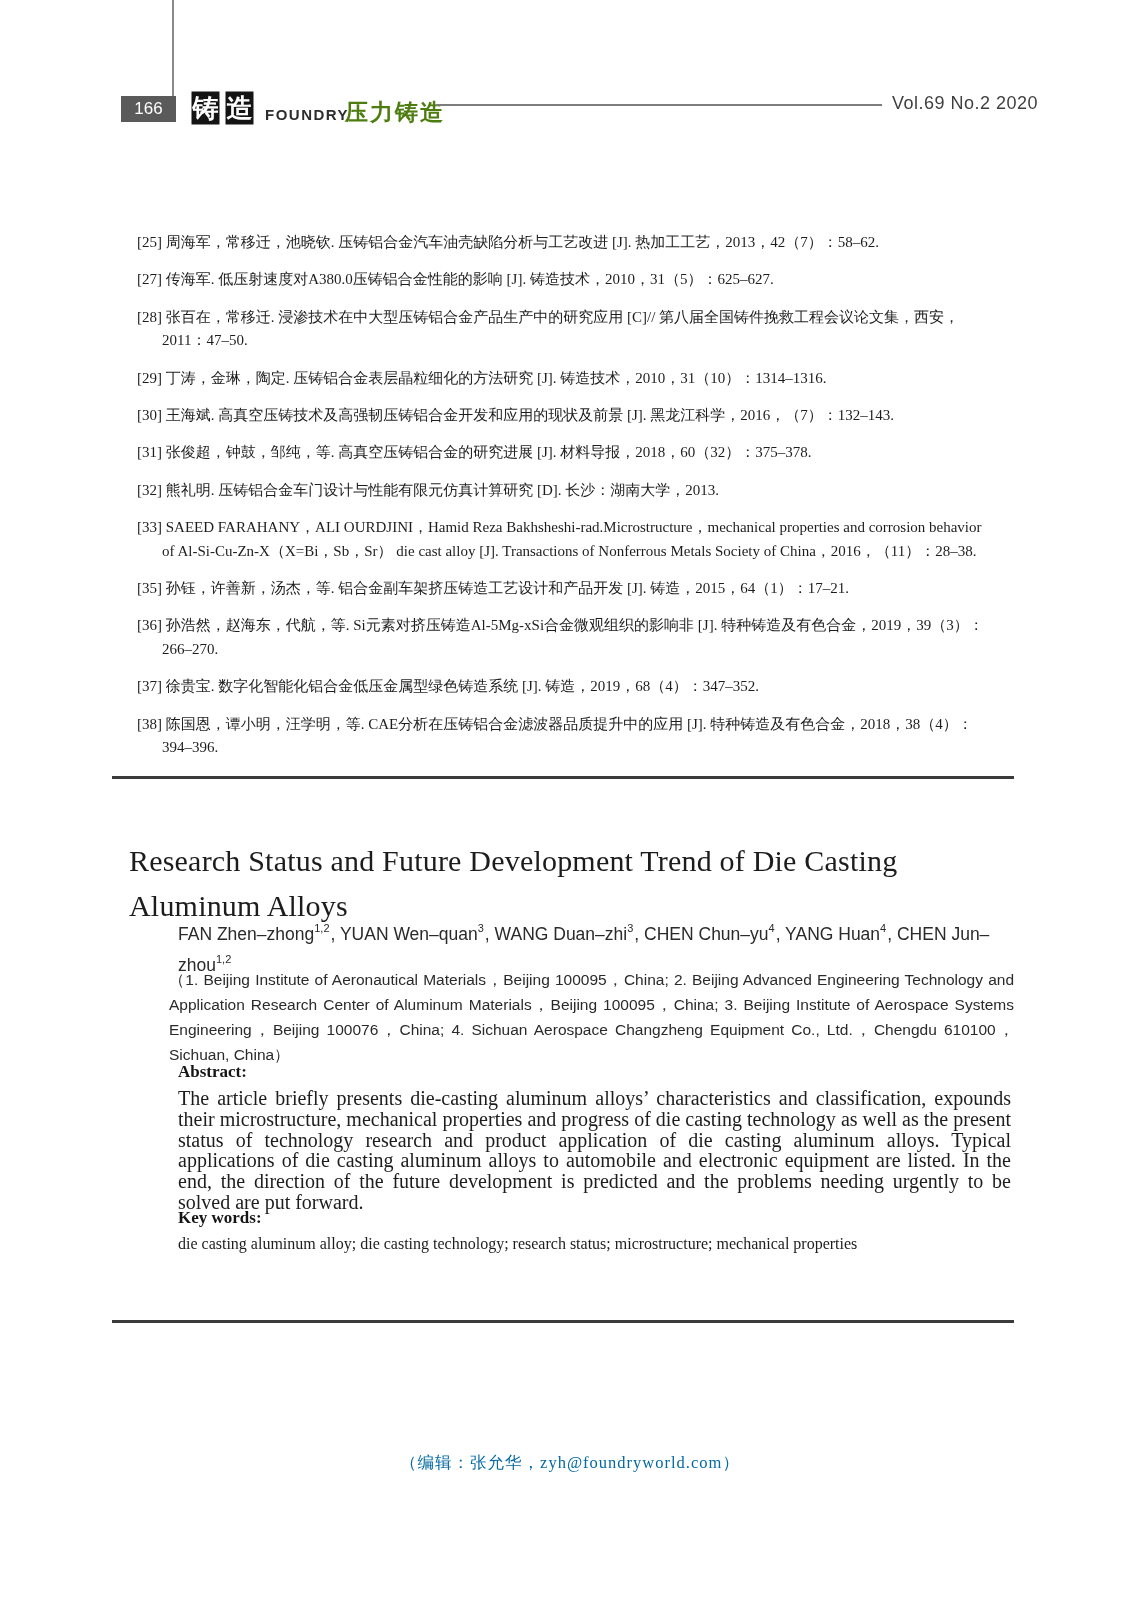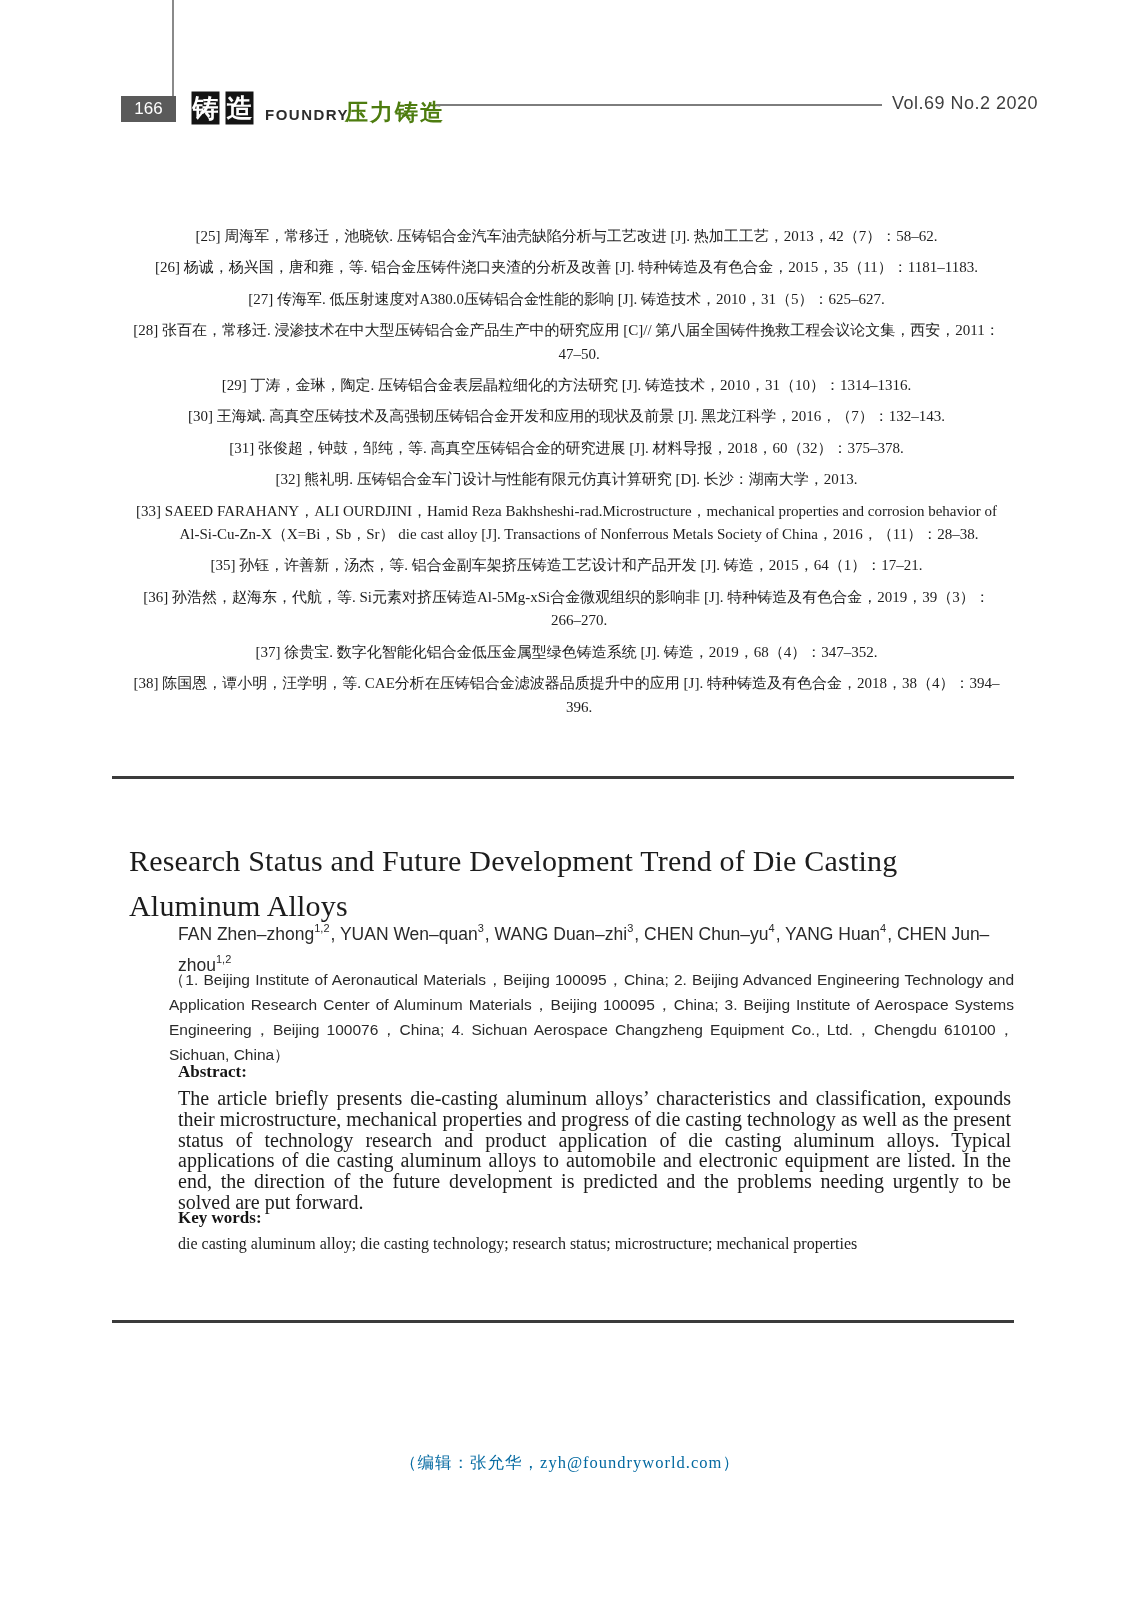--- a/index.html
+++ b/index.html
@@ -28,21 +28,21 @@
     position:absolute;left:345px;top:97px;font-size:23px;font-weight:600;
     letter-spacing:2px;color:#4d7c0f;font-family:"Liberation Sans",sans-serif;text-align:center;
   }
   .header-rule{position:absolute;left:436px;top:104px;width:446px;height:2px;background:#7d7d7d;}
   .issue{
     position:absolute;left:892px;top:93px;font-family:"Liberation Sans",sans-serif;
     font-size:18px;color:#3f3f3f;letter-spacing:0.5px;
   }
   
   .refs{position:absolute;left:123px;top:217px;width:887px;font-size:15px;line-height:23.4px;color:#1d1d1d;}
-  .refs p{margin:8px;padding-left:25px;text-indent:-25px;text-align:center;}
+  .refs p{margin:14px;padding-left:25px;text-indent:-25px;}
   
   .divider{position:absolute;left:112px;width:902px;height:3px;background:#3b3b3b;}
   .d1{top:776px;}
   .d2{top:1320px;}
   
   .title{
     position:absolute;left:117px;top:826px;width:905px;margin:12px;
     font-size:30px;font-weight:400;line-height:45px;color:#1c1c1c;letter-spacing:0.2px;
   }
   .authors{
@@ -78,21 +78,20 @@
       <span class="glyph">铸</span>
       <span class="glyph">造</span>
     </div>
   <div class="logo-en">FOUNDRY</div>
   <div class="section-cn">压力铸造</div>
   <div class="header-rule"></div>
   <div class="issue">Vol.69 No.2 2020</div>
 
   <div class="refs">
       <p><span>[25]</span><span> 周海军，常移迁，池晓钦. 压铸铝合金汽车油壳缺陷分析与工艺改进 [J]. 热加工工艺，2013，42（7）：58–62.</span></p>
-      <p><span>[26]</span><span> 杨诚，杨兴国，唐和雍，等. 铝合金压铸件浇口夹渣的分析及改善 [J]. 特种铸造及有色合金，2015，35（11）：1181–1183.</span></p>
       <p><span>[27]</span><span> 传海军. 低压射速度对A380.0压铸铝合金性能的影响 [J]. 铸造技术，2010，31（5）：625–627.</span></p>
       <p><span>[28]</span><span> 张百在，常移迁. 浸渗技术在中大型压铸铝合金产品生产中的研究应用 [C]// 第八届全国铸件挽救工程会议论文集，西安，2011：47–50.</span></p>
       <p><span>[29]</span><span> 丁涛，金琳，陶定. 压铸铝合金表层晶粒细化的方法研究 [J]. 铸造技术，2010，31（10）：1314–1316.</span></p>
       <p><span>[30]</span><span> 王海斌. 高真空压铸技术及高强韧压铸铝合金开发和应用的现状及前景 [J]. 黑龙江科学，2016，（7）：132–143.</span></p>
       <p><span>[31]</span><span> 张俊超，钟鼓，邹纯，等. 高真空压铸铝合金的研究进展 [J]. 材料导报，2018，60（32）：375–378.</span></p>
       <p><span>[32]</span><span> 熊礼明. 压铸铝合金车门设计与性能有限元仿真计算研究 [D]. 长沙：湖南大学，2013.</span></p>
       <p><span>[33]</span><span> SAEED FARAHANY，ALI OURDJINI，Hamid Reza Bakhsheshi-rad.Microstructure，mechanical properties and corrosion behavior of Al-Si-Cu-Zn-X（X=Bi，Sb，Sr） die cast alloy [J]. Transactions of Nonferrous Metals Society of China，2016，（11）：28–38.</span></p>
       <p><span>[35]</span><span> 孙钰，许善新，汤杰，等. 铝合金副车架挤压铸造工艺设计和产品开发 [J]. 铸造，2015，64（1）：17–21.</span></p>
       <p><span>[36]</span><span> 孙浩然，赵海东，代航，等. Si元素对挤压铸造Al-5Mg-xSi合金微观组织的影响非 [J]. 特种铸造及有色合金，2019，39（3）：266–270.</span></p>
       <p><span>[37]</span><span> 徐贵宝. 数字化智能化铝合金低压金属型绿色铸造系统 [J]. 铸造，2019，68（4）：347–352.</span></p>

